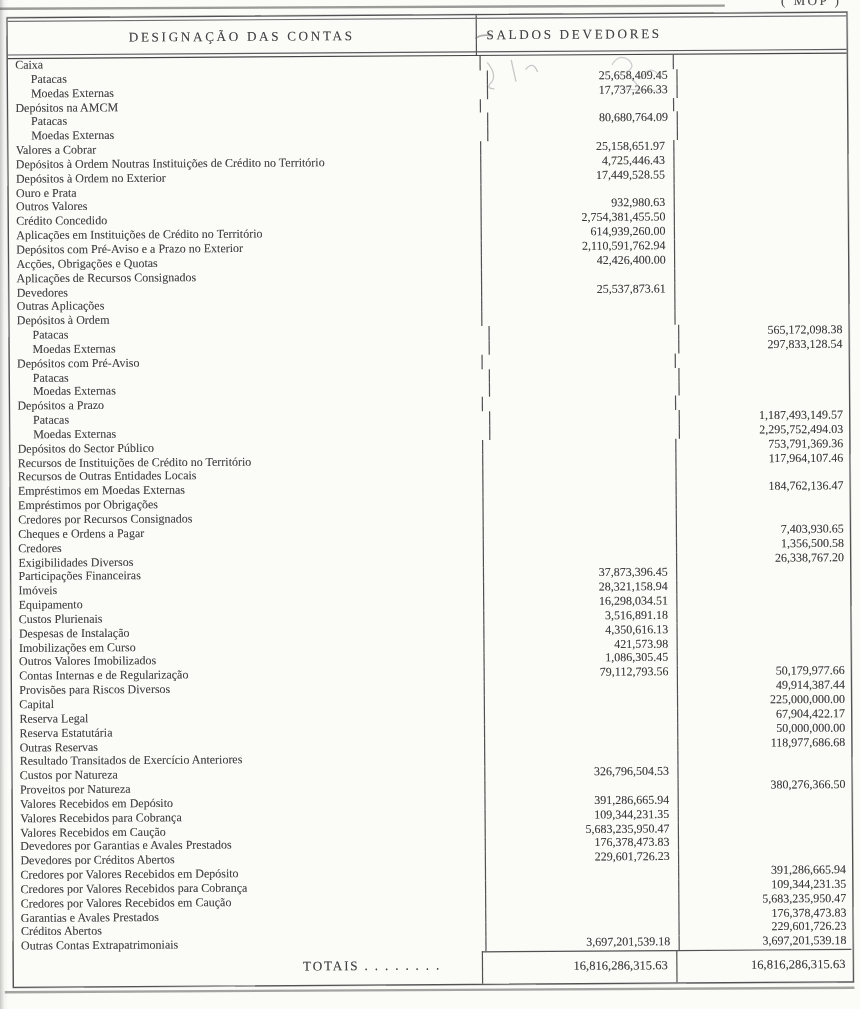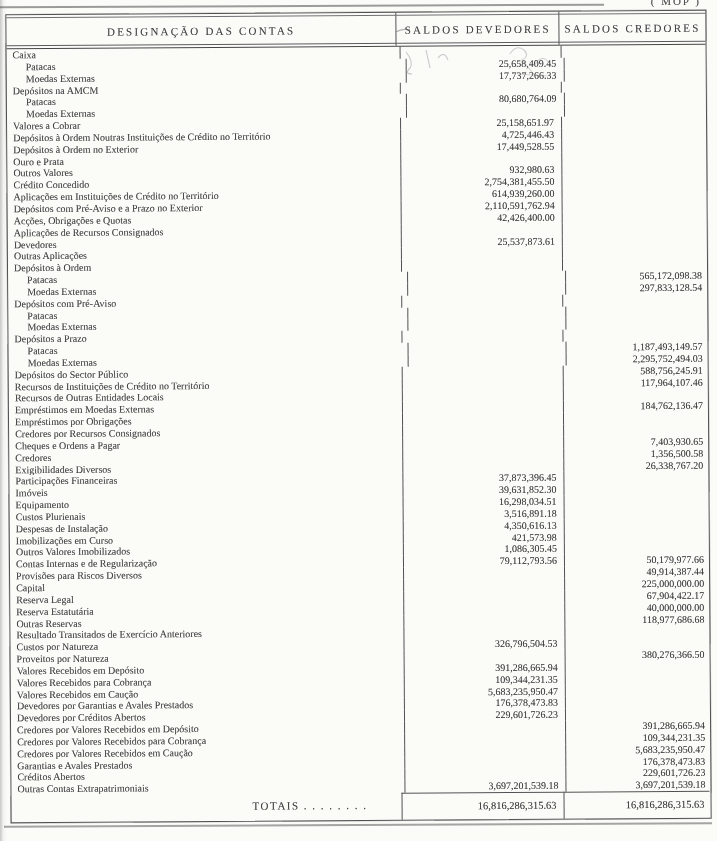--- a/index.html
+++ b/index.html
@@ -57,21 +57,20 @@
   <div class="outer-line-top"></div>
 
   <div class="mop">( MOP )</div>
 
   <div class="tilt">
     <div class="tbl">
 
       <div class="thead">
         <div class="th col1">DESIGNAÇÃO  DAS  CONTAS</div>
         <div class="th col2">SALDOS  DEVEDORES</div>
-        <div class="th col3">SALDOS  CREDORES</div>
       </div>
 
       <div class="tbody">
           <div class="trow">
             <div class="c col1 lab">Caixa</div>
             <div class="c col2 num"></div>
             <div class="c col3 num"></div>
           </div>
           <div class="trow">
             <div class="c col1 lab ind1">Patacas</div>
@@ -199,21 +198,21 @@
             <div class="c col3 num">1,187,493,149.57</div>
           </div>
           <div class="trow">
             <div class="c col1 lab ind1">Moedas Externas</div>
             <div class="c col2 num"></div>
             <div class="c col3 num">2,295,752,494.03</div>
           </div>
           <div class="trow">
             <div class="c col1 lab">Depósitos do Sector Público</div>
             <div class="c col2 num"></div>
-            <div class="c col3 num">588,756,245.91</div>
+            <div class="c col3 num">753,791,369.36</div>
           </div>
           <div class="trow">
             <div class="c col1 lab">Recursos de Instituições de Crédito no Território</div>
             <div class="c col2 num"></div>
             <div class="c col3 num">117,964,107.46</div>
           </div>
           <div class="trow">
             <div class="c col1 lab">Recursos de Outras Entidades Locais</div>
             <div class="c col2 num"></div>
             <div class="c col3 num"></div>
@@ -248,21 +247,21 @@
             <div class="c col2 num"></div>
             <div class="c col3 num">26,338,767.20</div>
           </div>
           <div class="trow">
             <div class="c col1 lab">Participações Financeiras</div>
             <div class="c col2 num">37,873,396.45</div>
             <div class="c col3 num"></div>
           </div>
           <div class="trow">
             <div class="c col1 lab">Imóveis</div>
-            <div class="c col2 num">39,631,852.30</div>
+            <div class="c col2 num">28,321,158.94</div>
             <div class="c col3 num"></div>
           </div>
           <div class="trow">
             <div class="c col1 lab">Equipamento</div>
             <div class="c col2 num">16,298,034.51</div>
             <div class="c col3 num"></div>
           </div>
           <div class="trow">
             <div class="c col1 lab">Custos Plurienais</div>
             <div class="c col2 num">3,516,891.18</div>
@@ -299,21 +298,21 @@
             <div class="c col3 num">225,000,000.00</div>
           </div>
           <div class="trow">
             <div class="c col1 lab">Reserva Legal</div>
             <div class="c col2 num"></div>
             <div class="c col3 num">67,904,422.17</div>
           </div>
           <div class="trow">
             <div class="c col1 lab">Reserva Estatutária</div>
             <div class="c col2 num"></div>
-            <div class="c col3 num">40,000,000.00</div>
+            <div class="c col3 num">50,000,000.00</div>
           </div>
           <div class="trow">
             <div class="c col1 lab">Outras Reservas</div>
             <div class="c col2 num"></div>
             <div class="c col3 num">118,977,686.68</div>
           </div>
           <div class="trow">
             <div class="c col1 lab">Resultado Transitados de Exercício Anteriores</div>
             <div class="c col2 num"></div>
             <div class="c col3 num"></div>

